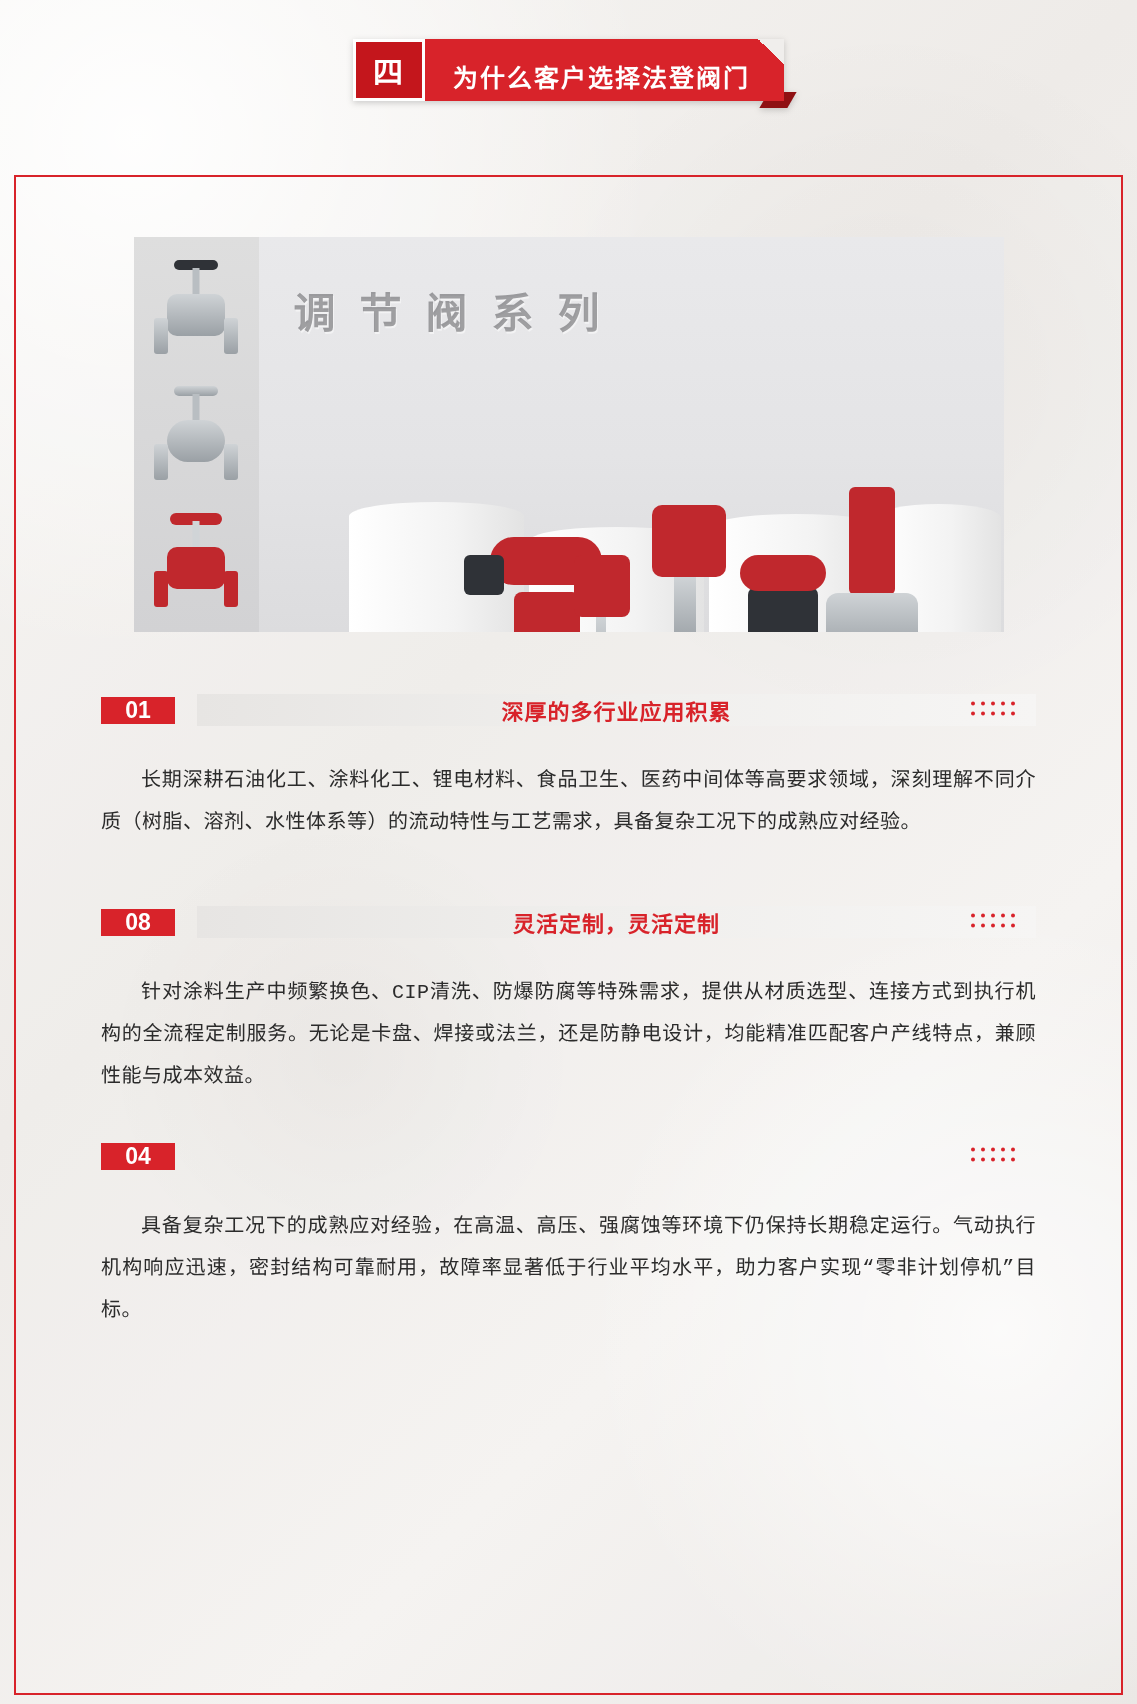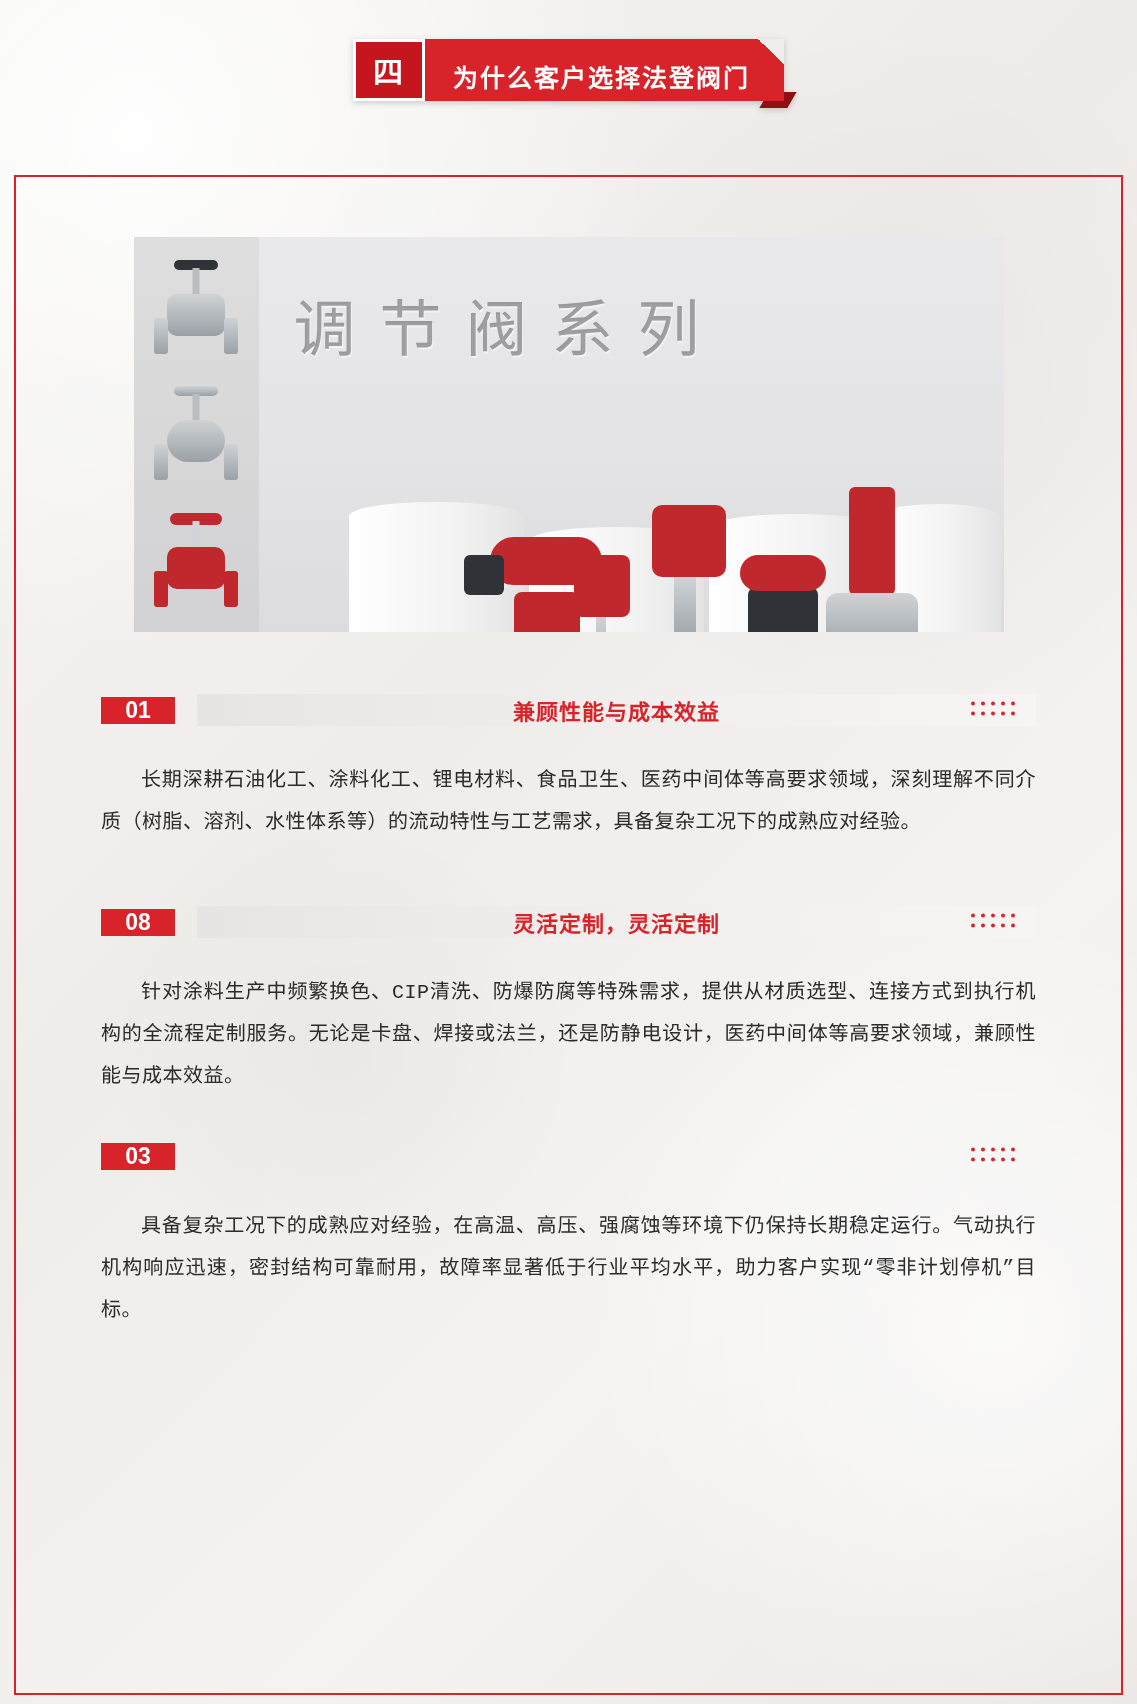--- a/index.html
+++ b/index.html
@@ -121,23 +121,23 @@
     flex-direction: column;
     align-items: center;
     justify-content: space-around;
     padding: 8px 0;
     box-sizing: border-box;
   }
   .hero-watermark {
     position: absolute;
     left: 160px;
     top: 42px;
-    font-size: 62px;
+    font-size: 42px;
     letter-spacing: 24px;
-    font-weight: normal;
+    font-weight: bold;
     color: rgba(90,90,92,0.55);
     text-shadow: 1px 2px 0 rgba(255,255,255,0.5);
     white-space: nowrap;
     font-family: "Liberation Serif", serif;
   }
   .podium {
     position: absolute;
     bottom: 0;
     background: linear-gradient(90deg,#ffffff 0%, #f3f3f3 60%, #e3e3e3 100%);
     border-radius: 50% 50% 0 0 / 14px 14px 0 0;
@@ -307,21 +307,21 @@
     <div class="valve v-red" style="left:715px; top:250px; width:46px; height:108px; border-radius:6px;"></div>
     <div class="valve v-steel" style="left:692px; top:356px; width:92px; height:62px; border-radius:12px;"></div>
   </div>
 
   <div class="gap-lg"></div>
 
   <div class="sec-head">
     <div class="sec-num">01</div>
     <div class="sec-notch"></div>
     <div class="sec-bar">
-      <span class="sec-title">兼顾性能与成本效益</span>
+      <span class="sec-title">深厚的多行业应用积累</span>
       <span class="sec-dots">
         <i></i>
           <i></i>
           <i></i>
           <i></i>
           <i></i>
           <i></i>
           <i></i>
           <i></i>
           <i></i>
@@ -345,26 +345,26 @@
           <i></i>
           <i></i>
           <i></i>
           <i></i>
           <i></i>
           <i></i>
           <i></i>
       </span>
     </div>
   </div>
-  <p class="para">针对涂料生产中频繁换色、CIP清洗、防爆防腐等特殊需求，提供从材质选型、连接方式到执行机构的全流程定制服务。无论是卡盘、焊接或法兰，还是防静电设计，医药中间体等高要求领域，兼顾性能与成本效益。</p>
+  <p class="para">针对涂料生产中频繁换色、CIP清洗、防爆防腐等特殊需求，提供从材质选型、连接方式到执行机构的全流程定制服务。无论是卡盘、焊接或法兰，还是防静电设计，均能精准匹配客户产线特点，兼顾性能与成本效益。</p>
 
   <div class="gap-md"></div>
 
   <div class="sec-head">
-    <div class="sec-num">03</div>
+    <div class="sec-num">04</div>
     <div class="sec-notch"></div>
     <div class="sec-bar">
       <span class="sec-dots">
         <i></i>
           <i></i>
           <i></i>
           <i></i>
           <i></i>
           <i></i>
           <i></i>

